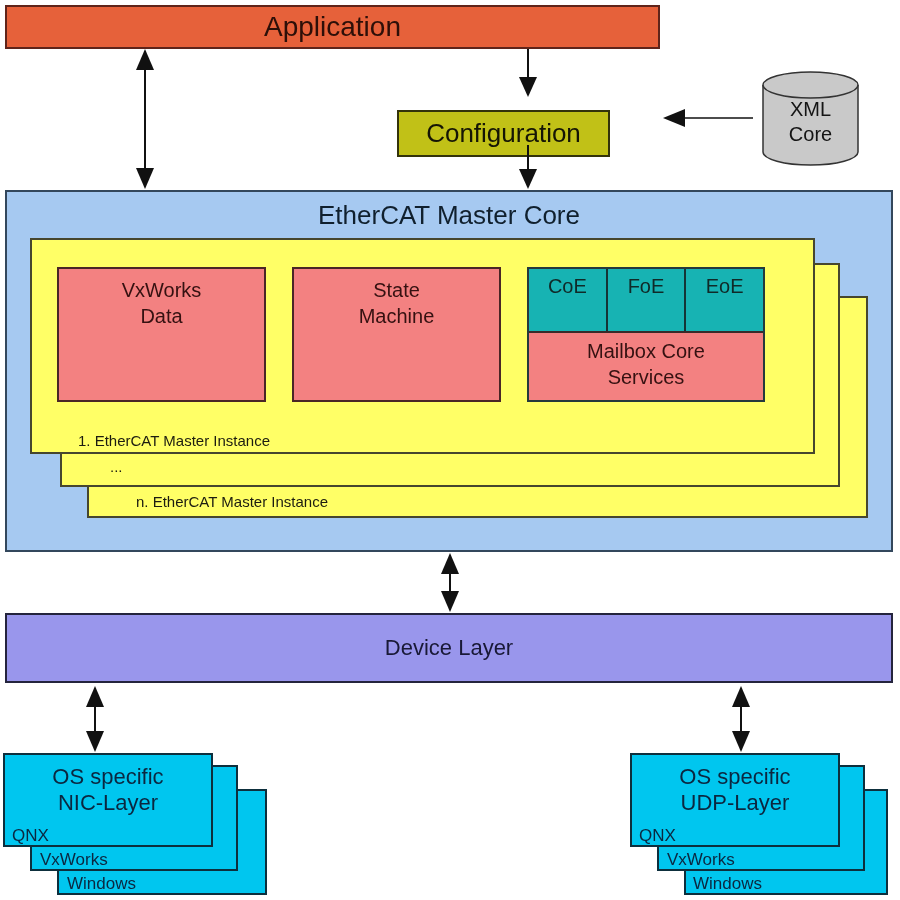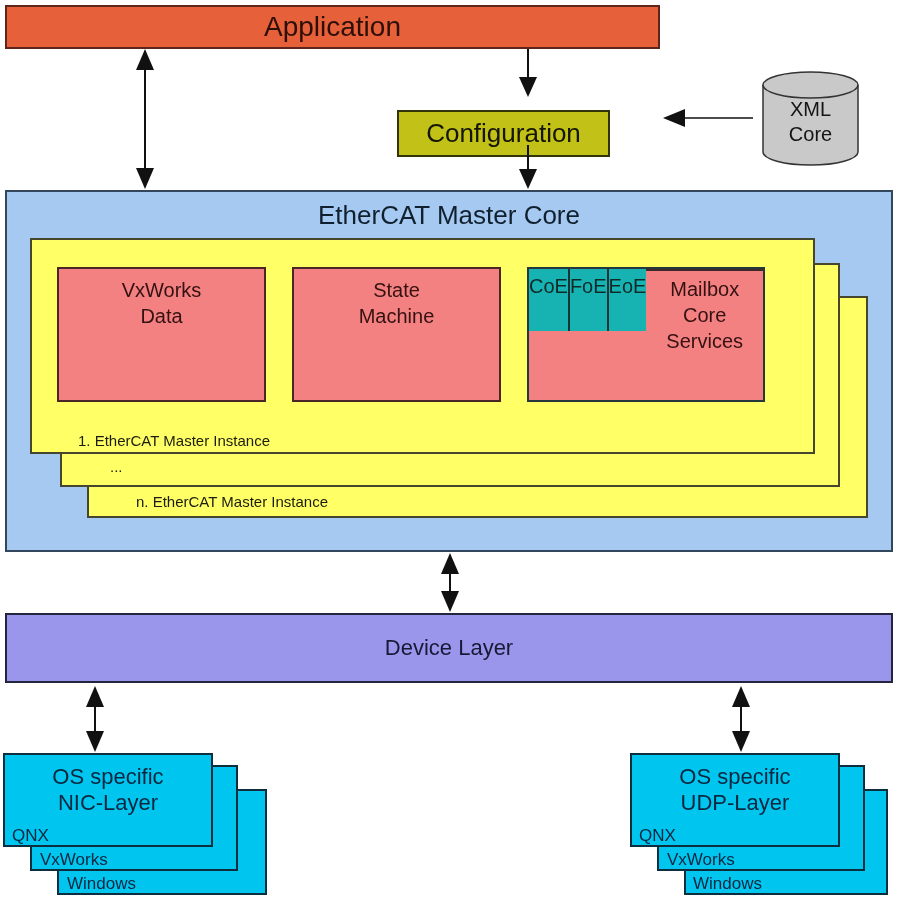--- a/index.html
+++ b/index.html
@@ -10,21 +10,21 @@
   .abs { position:absolute; box-sizing:border-box; }
   .center-flex { display:flex; align-items:center; justify-content:center; }
   .two-line { text-align:center; line-height:1.3; }
 
   .app-box   { background:var(--c-application,#e6613a); border:2px solid #5f241a; color:#2d0f08; font-size:28px; z-index:4; }
   .config-box{ background:var(--c-configuration,#c1c117); border:2px solid #33330a; color:#151505; font-size:26px; z-index:4; }
   .core-box  { background:var(--c-core_bg,#a6c9f1); border:2px solid #33475c; z-index:1; }
   .core-title{ color:#10202e; font-size:26px; text-align:center; z-index:5; }
   .inst-box  { background:var(--c-instance_bg,#ffff66); border:2px solid #46462e; }
   .module-box{ background:var(--c-module_bg,#f38181); border:2px solid #4a2626; color:#351111; font-size:20px; z-index:5; padding-top:8px; }
-  .mailbox   { background:var(--c-module_bg,#f38181); border:2px solid #25393c; z-index:5; display:flex; flex-direction:row; }
+  .mailbox   { background:var(--c-module_bg,#f38181); border:2px solid #25393c; z-index:5; display:flex; flex-direction:column; }
   .proto-row { display:flex; height:62px; }
   .proto-cell{ flex:1; background:var(--c-protocol_bg,#17b3b3); color:#102a28; font-size:20px; text-align:center; padding-top:6px; box-sizing:border-box; }
   .proto-cell.divider { border-right:2px solid #153436; }
   .services  { flex:1; border-top:2px solid #3a2a2a; color:#351111; font-size:20px; text-align:center; padding-top:5px; line-height:1.3; }
   .inst-label{ position:absolute; font-size:15px; color:#1c1c10; z-index:6; white-space:nowrap;margin-left:36px; }
   .device-box{ background:var(--c-device_bg,#9996ec); border:2px solid #24243d; color:#191936; font-size:22px; z-index:4; }
   .os-box    { background:var(--c-os_bg,#00c6ef); border:2px solid #0d2f3d; }
   .os-title  { font-size:22px; color:#0b2740; text-align:center; line-height:1.2; padding-top:9px; }
   .os-label  { position:absolute; font-size:17px; color:#0b2740; z-index:6; white-space:nowrap; }
   .xml-label { position:absolute; font-size:20px; color:#141414; text-align:center; line-height:1.25; z-index:7; }

